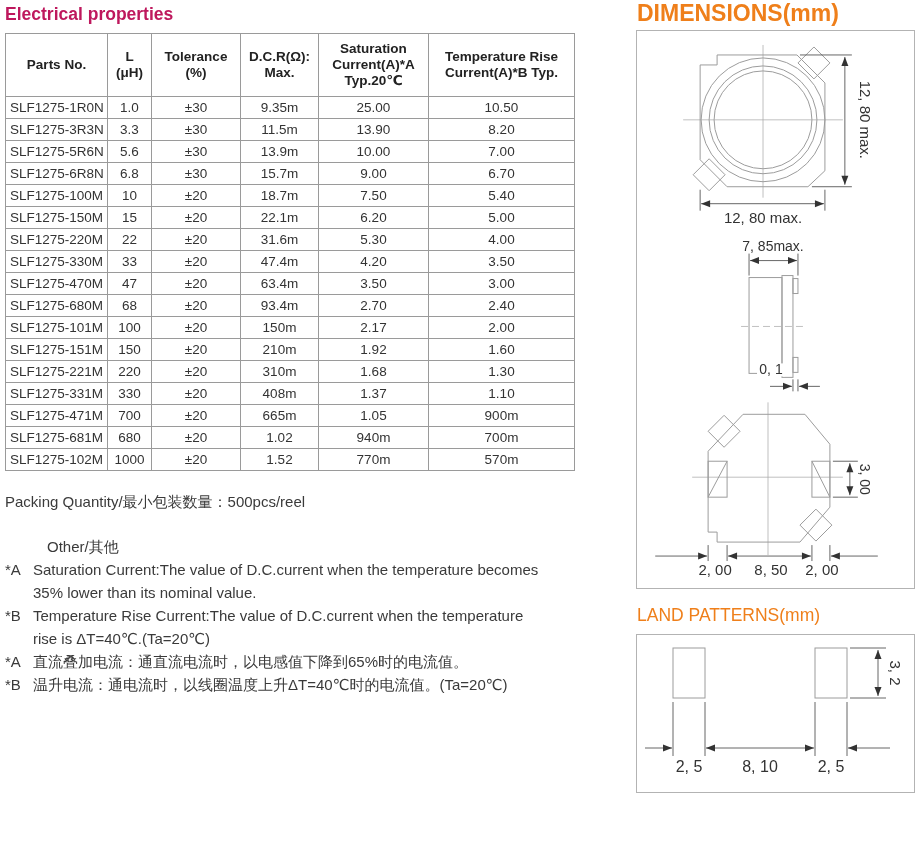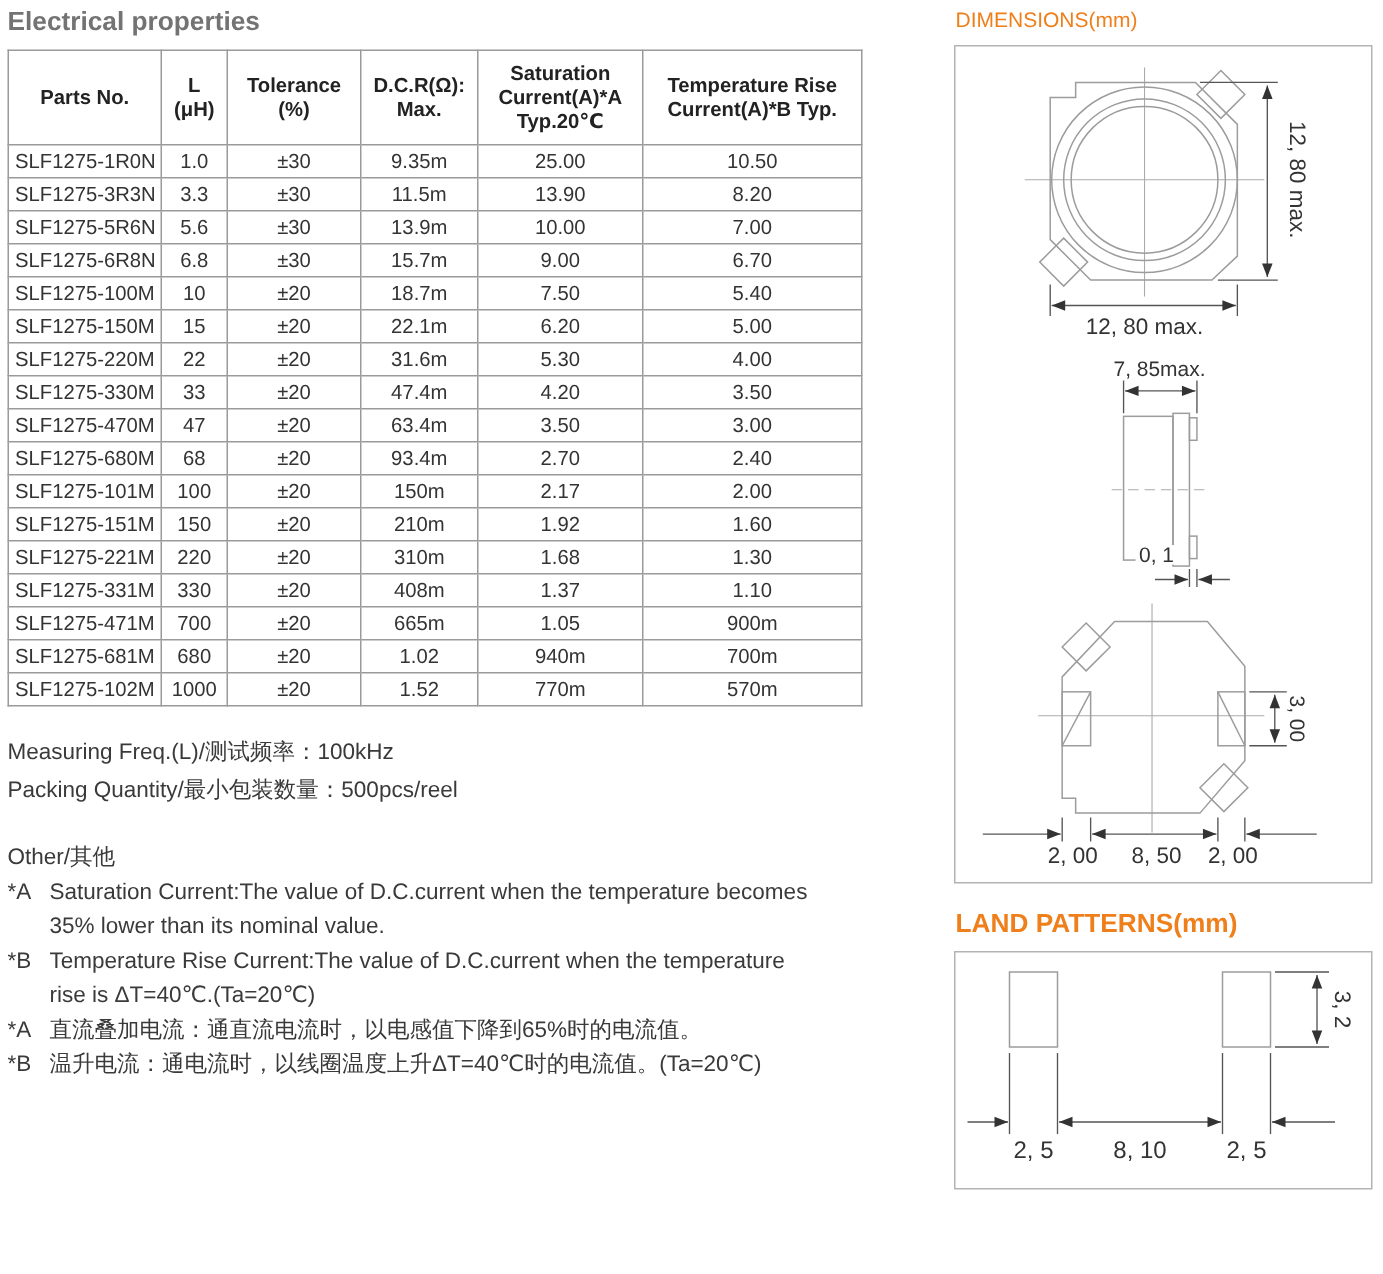--- a/index.html
+++ b/index.html
@@ -1,34 +1,34 @@
 <!DOCTYPE html>
 <html><head>
 <meta charset="utf-8">
 <style>
   html,body{margin:0;padding:0;background:#fff;}
   .page{position:relative;width:922px;height:849px;background:#fff;overflow:hidden;
         font-family:"Liberation Sans","DejaVu Sans",sans-serif;color:#3a3a3a;}
   
   .left{position:absolute;left:5px;top:4px;width:569px;}
-  .sec-title{font-size:17.5px;font-weight:bold;color:#737373;margin:0;line-height:20px;}
+  .sec-title{font-size:17.5px;font-weight:bold;color:#be185d;margin:0;line-height:20px;}
   table.spec{border-collapse:collapse;table-layout:fixed;width:569px;margin-top:9px;}
   table.spec th,table.spec td{border:1px solid #9a9a9a;}
   table.spec th{font-size:13.5px;font-weight:bold;color:#222;line-height:1.18;
                 padding:2px 1px;white-space:pre-line;text-align:center;height:58px;vertical-align:middle;}
   table.spec td{font-size:13.5px;color:#333;height:21px;text-align:center;padding:0 2px;vertical-align:middle;}
   table.spec td.c-parts{text-align:left;padding-left:4px;}
   .spec-lines{margin-top:18px;font-size:15px;line-height:25px;color:#3a3a3a;}
-  .other-title{margin-top:22px;font-size:15px;line-height:22px;color:#3a3a3a;}
+  .other-title{margin-top:22px;font-size:15px;line-height:22px;color:#3a3a3a;margin-left:42px;}
   .note-line{display:flex;font-size:15px;line-height:23px;color:#3a3a3a;}
   .note-marker{width:28px;flex:none;}
   .note-text{flex:1;}
   
-  .dim-title{position:absolute;left:637px;top:3px;font-size:14px;font-weight:normal;color:#EF7F1A;line-height:20px;}
-  .land-title{position:absolute;left:637px;top:605px;font-size:17.5px;font-weight:bold;color:#EF7F1A;line-height:20px;}
+  .dim-title{position:absolute;left:637px;top:3px;font-size:23px;font-weight:bold;color:#EF7F1A;line-height:20px;}
+  .land-title{position:absolute;left:637px;top:605px;font-size:17.5px;font-weight:normal;color:#EF7F1A;line-height:20px;}
   .draw-box{position:absolute;border:1px solid #b3b3b3;background:#fff;}
   #dim-box{left:636px;top:30px;width:277px;height:557px;}
   #land-box{left:636px;top:634px;width:277px;height:157px;}
   .draw-box svg{position:absolute;left:0;top:0;}
   .outline{fill:none;stroke:#9c9c9c;stroke-width:1;}
   .thin{fill:none;stroke:#ababab;stroke-width:0.75;}
   .dimline{fill:none;stroke:#555;stroke-width:0.9;}
   .arrow{fill:#333;stroke:none;}
   .dimtext{fill:#333;font-size:14px;font-family:"Liberation Sans","DejaVu Sans",sans-serif;}
   .dimtext-lg{font-size:15px;}
@@ -219,21 +219,20 @@
             <td>1000</td>
             <td>±20</td>
             <td>1.52</td>
             <td>770m</td>
             <td>570m</td>
           </tr>
         </tbody>
     </table>
 
     <div class="spec-lines">
-      <div>Measuring Freq.(L)/测试频率：100kHz</div>
       <div>Packing Quantity/最小包装数量：500pcs/reel</div>
     </div>
 
     <div class="other-title">Other/其他</div>
 
     <div>
 
         <div class="note-line">
           <span class="note-marker">*A</span>
           <span class="note-text">Saturation Current:The value of D.C.current when the temperature becomes</span>

